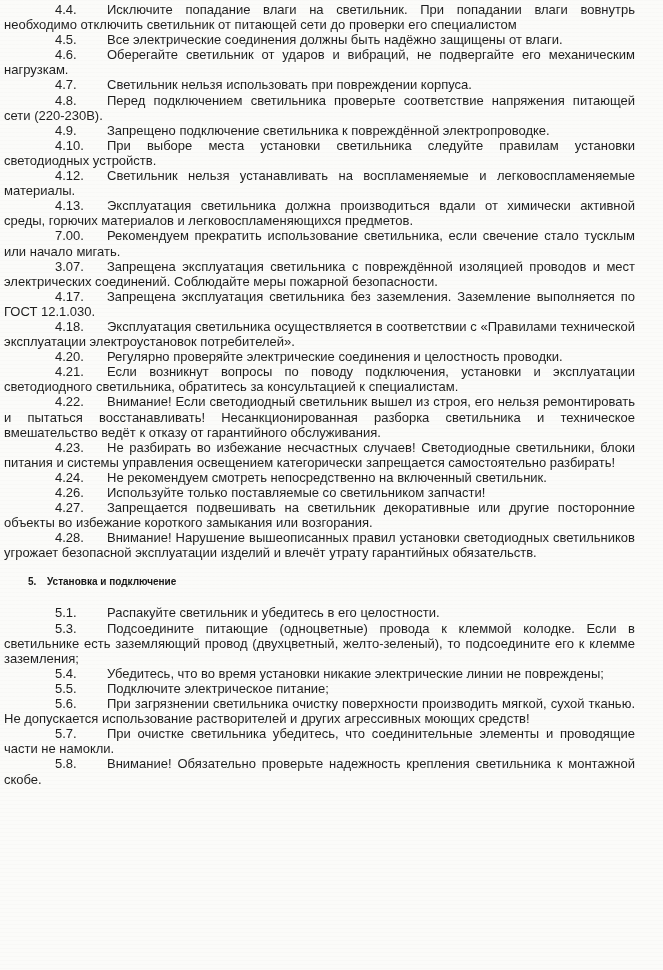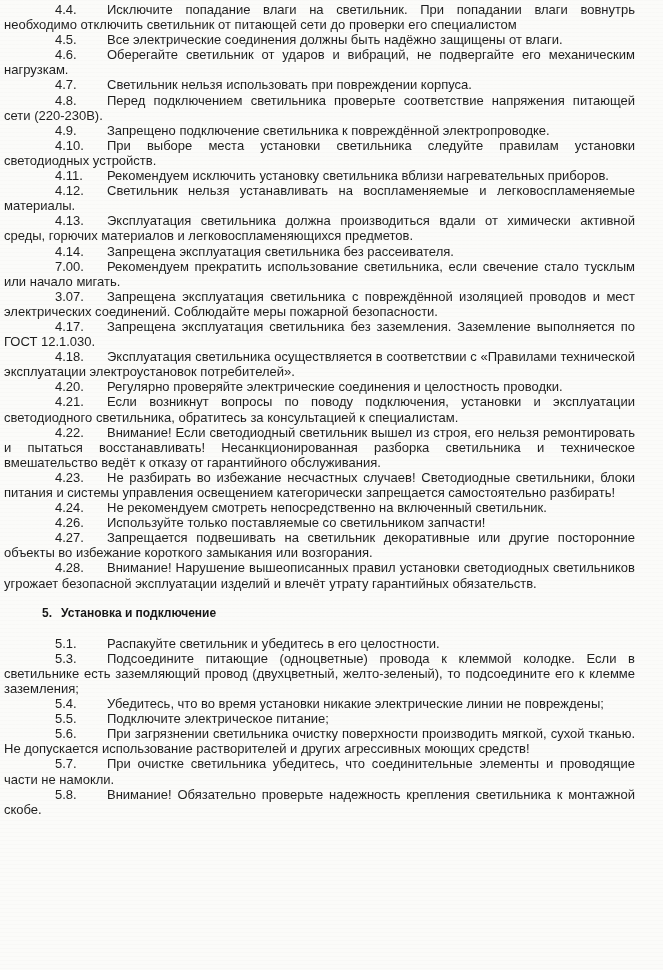--- a/index.html
+++ b/index.html
@@ -31,22 +31,22 @@
   .para {
     margin: 0;
     text-indent: 51px;
   }
   .clause-num {
     display: inline-block;
     width: 52px;
     text-indent: 0;
   }
   .section-heading {
-    margin: 12px 0 13px 38px;
-    font-size: 12px;
+    margin: 12px 0 13px 24px;
+    font-size: 10px;
     font-weight: bold;
     line-height: 20px;
     text-align: left;
     color: #171717;
   }
   .heading-num {
     display: inline-block;
     width: 19px;
   }
 </style>
@@ -77,35 +77,29 @@
   </p>
 
   <p class="para">
     <span class="clause-num">4.9.</span><span>Запрещено подключение светильника к повреждённой электропроводке.</span>
   </p>
 
   <p class="para">
     <span class="clause-num">4.10.</span><span>При выборе места установки светильника следуйте правилам установки светодиодных устройств.</span>
   </p>
 
-  <p class="para">
-    <span class="clause-num">4.11.</span><span>Рекомендуем исключить установку светильника вблизи нагревательных приборов.</span>
-  </p>
 
   <p class="para">
     <span class="clause-num">4.12.</span><span>Светильник нельзя устанавливать на воспламеняемые и легковоспламеняемые материалы.</span>
   </p>
 
   <p class="para">
     <span class="clause-num">4.13.</span><span>Эксплуатация светильника должна производиться вдали от химически активной среды, горючих материалов и легковоспламеняющихся предметов.</span>
   </p>
 
-  <p class="para">
-    <span class="clause-num">4.14.</span><span>Запрещена эксплуатация светильника без рассеивателя.</span>
-  </p>
 
   <p class="para">
     <span class="clause-num">7.00.</span><span>Рекомендуем прекратить использование светильника, если свечение стало тусклым или начало мигать.</span>
   </p>
 
   <p class="para">
     <span class="clause-num">3.07.</span><span>Запрещена эксплуатация светильника с повреждённой изоляцией проводов и мест электрических соединений. Соблюдайте меры пожарной безопасности.</span>
   </p>
 
   <p class="para">

